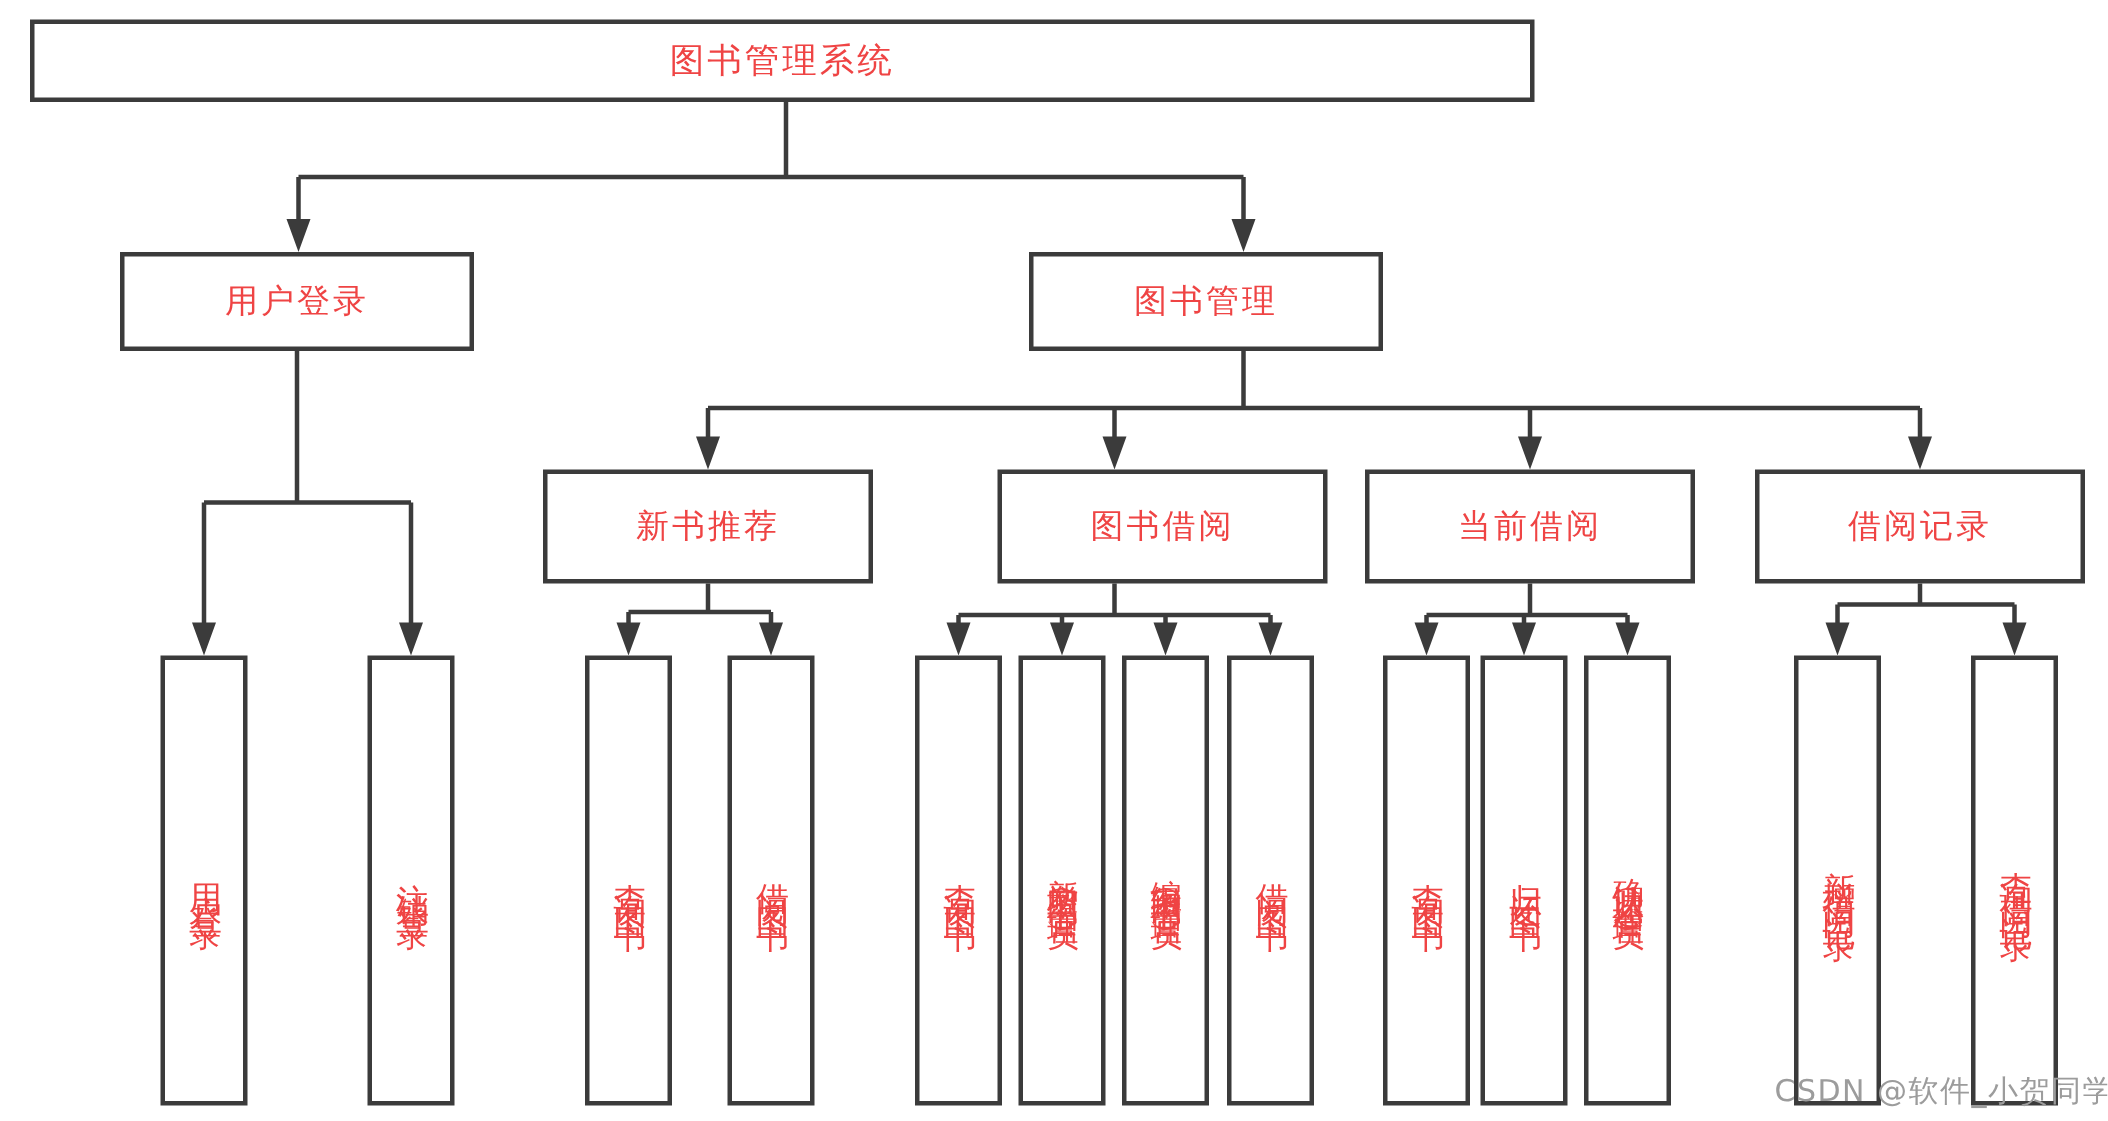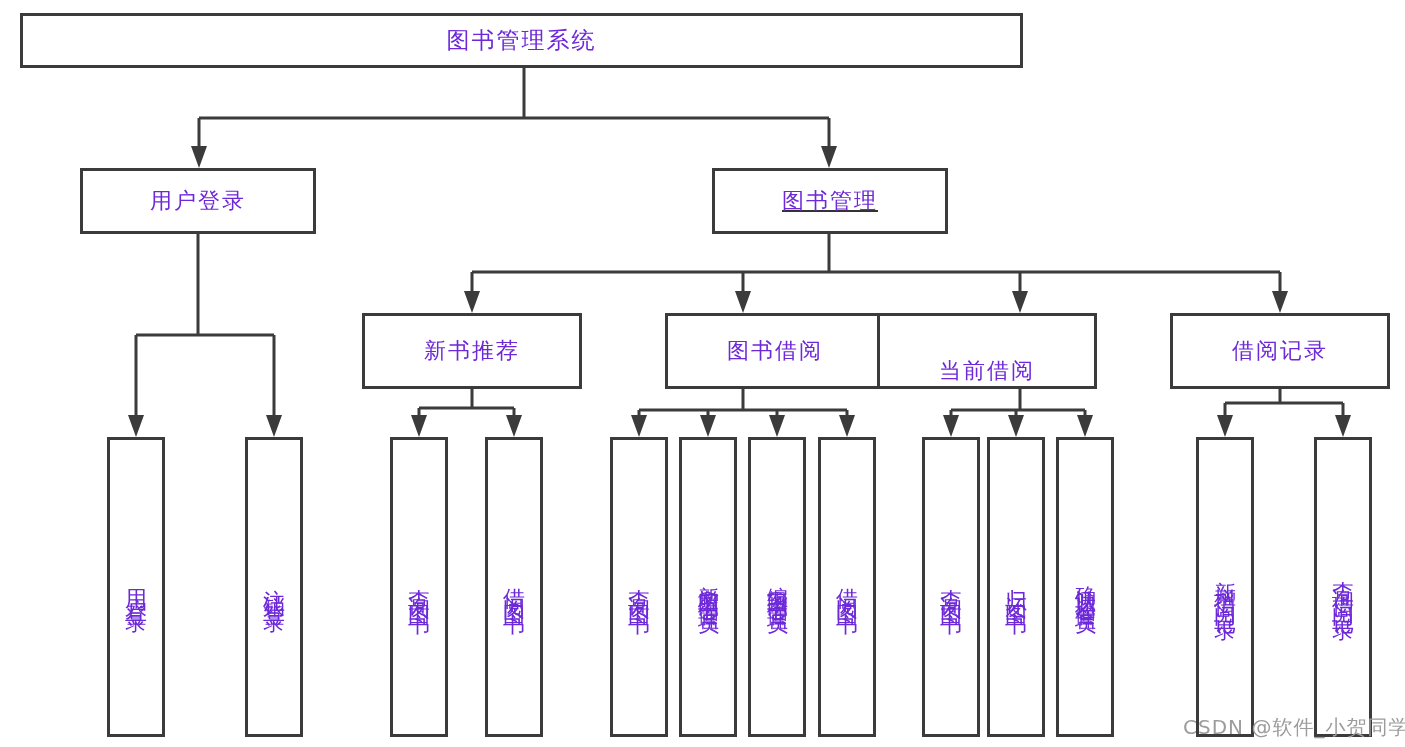--- a/index.html
+++ b/index.html
@@ -5,21 +5,21 @@
   html,body{margin:0;padding:0;background:#ffffff;}
   .canvas{
     position:relative;width:1405px;height:747px;background:#ffffff;overflow:hidden;
     font-family:"DejaVu Sans","Liberation Sans",sans-serif;color:#333333;
   }
   svg.connectors{position:absolute;left:0;top:0;z-index:1;}
   .box{
     position:absolute;box-sizing:border-box;border:3px solid #3b3b3b;background:#ffffff;
     display:flex;align-items:center;justify-content:center;z-index:2;
   }
-  .box span{color:#6d28d9;}
+  .box span{color:#ef4444;}
   .root{left:20px;top:13px;width:1003px;height:55px;}
   .root span{font-size:23px;letter-spacing:2px;}
   .lvl2{top:168px;height:66px;width:236px;}
   .lvl2 span{font-size:22px;letter-spacing:2px;}
   .lvl3{top:313px;height:76px;width:220px;}
   .lvl3 span{font-size:22px;letter-spacing:2px;}
   .leaf{top:437px;width:58px;height:300px;}
   .vtext{
     writing-mode:vertical-rl;-webkit-writing-mode:vertical-rl;
     font-size:22px;letter-spacing:8px;line-height:1;white-space:nowrap;
@@ -56,31 +56,31 @@
     </g>
   </svg>
 
   <div class="box root">
     <span>图书管理系统</span>
   </div>
 
   <div class="box lvl2" style="left:80px;">
     <span>用户登录</span>
   </div>
-  <div class="box lvl2" style="left:712px;text-decoration:underline;">
+  <div class="box lvl2" style="left:686px;">
     <span>图书管理</span>
   </div>
 
   <div class="box lvl3" style="left:362px;">
     <span>新书推荐</span>
   </div>
   <div class="box lvl3" style="left:633px;margin-left:32px;">
     <span>图书借阅</span>
   </div>
-  <div class="box lvl3" style="left:877px;align-items:flex-end;">
+  <div class="box lvl3" style="left:910px;">
     <span>当前借阅</span>
   </div>
   <div class="box lvl3" style="left:1170px;">
     <span>借阅记录</span>
   </div>
 
   <div class="box leaf" style="left:107px;">
     <span class="vtext">用户登录</span>
   </div>
   <div class="box leaf" style="left:245px;">

